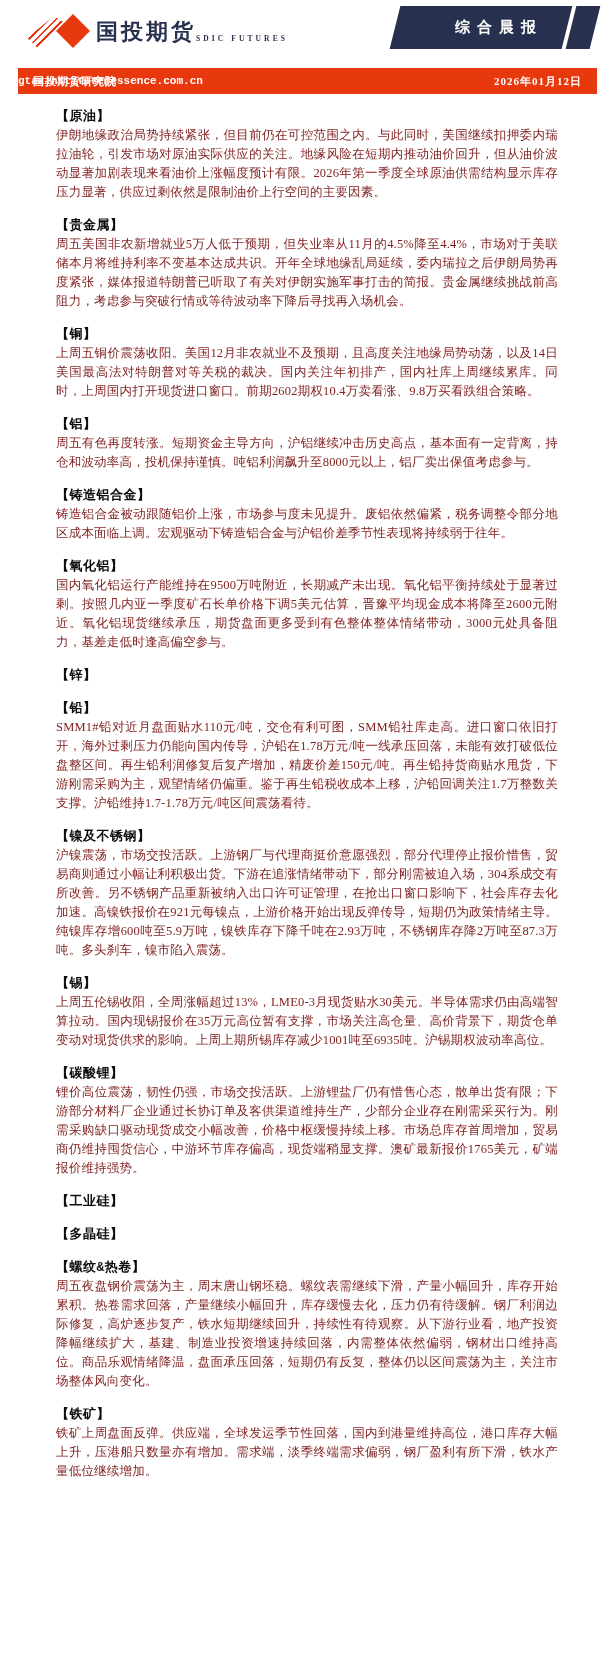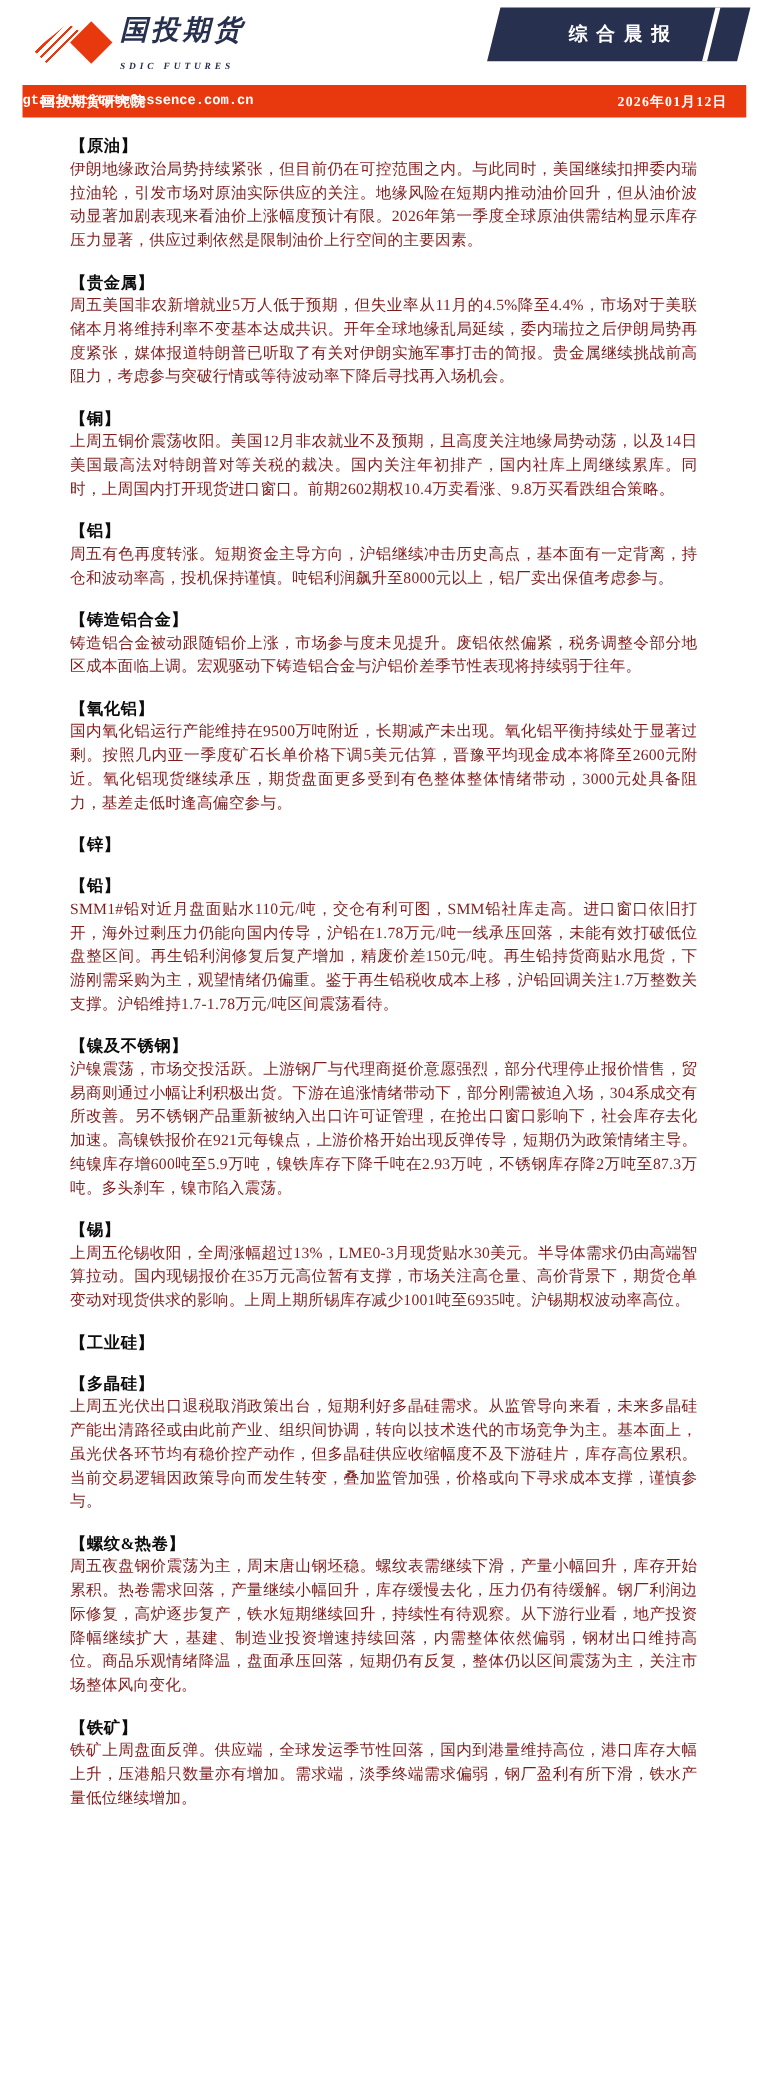--- a/index.html
+++ b/index.html
@@ -25,21 +25,21 @@
   .logo-stripes{
     position:absolute;left:0;top:3px;width:44px;height:32px;
     background:repeating-linear-gradient(135deg,var(--accent-red) 0 2px,transparent 2px 5.5px);
     clip-path:polygon(0 68%,62% 0,86% 22%,24% 100%);
   }
   .logo-diamond{
     position:absolute;right:2px;top:6px;width:24px;height:24px;
     background:var(--accent-red);
     transform:rotate(45deg);
   }
-  .logo-text{display:flex;flex-direction:column;line-height:1;font-style:italic;}
+  .logo-text{display:flex;line-height:1;}
   .logo-cn{font-size:22px;font-weight:bold;color:var(--navy);letter-spacing:3px;}
   .logo-en{font-size:7.5px;font-weight:bold;color:var(--navy);letter-spacing:3.1px;margin-top:14px;}
   .banner{
     position:absolute;right:20px;top:6px;width:200px;height:43px;
     background:var(--navy);
     transform:skewX(-14deg);
     display:flex;align-items:center;justify-content:center;
   }
   .banner-slash{
     position:absolute;right:24px;top:0;width:4px;height:100%;
@@ -65,21 +65,21 @@
     font-weight:bold;font-size:11px;letter-spacing:0;
   }
   .infobar .left,.infobar .right{position:relative;z-index:1;letter-spacing:1px;}
   
   .report{
     padding:13px 57px 0 56px;
   }
   .section{margin-bottom:14px;}
   .section-title{
     font-size:13px;font-weight:bold;color:#0d0d0d;
-    line-height:19px;letter-spacing:0.5px;
+    line-height:19px;letter-spacing:0.5px;font-family:Liberation Mono, monospace;
   }
   .section-body{
     font-size:12.5px;line-height:19px;color:#7f1d1d;
     text-align:justify;text-justify:inter-ideograph;
     letter-spacing:0.2px;
   }
 </style>
 </head>
 <body>
 
@@ -142,25 +142,28 @@
     </div>
     <div class="section">
       <div class="section-title">【镍及不锈钢】</div>
       <div class="section-body">沪镍震荡，市场交投活跃。上游钢厂与代理商挺价意愿强烈，部分代理停止报价惜售，贸易商则通过小幅让利积极出货。下游在追涨情绪带动下，部分刚需被迫入场，304系成交有所改善。另不锈钢产品重新被纳入出口许可证管理，在抢出口窗口影响下，社会库存去化加速。高镍铁报价在921元每镍点，上游价格开始出现反弹传导，短期仍为政策情绪主导。纯镍库存增600吨至5.9万吨，镍铁库存下降千吨在2.93万吨，不锈钢库存降2万吨至87.3万吨。多头刹车，镍市陷入震荡。</div>
     </div>
     <div class="section">
       <div class="section-title">【锡】</div>
       <div class="section-body">上周五伦锡收阳，全周涨幅超过13%，LME0-3月现货贴水30美元。半导体需求仍由高端智算拉动。国内现锡报价在35万元高位暂有支撑，市场关注高仓量、高价背景下，期货仓单变动对现货供求的影响。上周上期所锡库存减少1001吨至6935吨。沪锡期权波动率高位。</div>
     </div>
     <div class="section">
+      <div class="section-title">【碳酸锂】</div>
+      <div class="section-body">锂价高位震荡，韧性仍强，市场交投活跃。上游锂盐厂仍有惜售心态，散单出货有限；下游部分材料厂企业通过长协订单及客供渠道维持生产，少部分企业存在刚需采买行为。刚需采购缺口驱动现货成交小幅改善，价格中枢缓慢持续上移。市场总库存首周增加，贸易商仍维持囤货信心，中游环节库存偏高，现货端稍显支撑。澳矿最新报价1765美元，矿端报价维持强势。</div>
+    </div>
+    <div class="section">
       <div class="section-title">【工业硅】</div>
     </div>
     <div class="section">
       <div class="section-title">【多晶硅】</div>
-      <div class="section-body">上周五光伏出口退税取消政策出台，短期利好多晶硅需求。从监管导向来看，未来多晶硅产能出清路径或由此前产业、组织间协调，转向以技术迭代的市场竞争为主。基本面上，虽光伏各环节均有稳价控产动作，但多晶硅供应收缩幅度不及下游硅片，库存高位累积。当前交易逻辑因政策导向而发生转变，叠加监管加强，价格或向下寻求成本支撑，谨慎参与。</div>
     </div>
     <div class="section">
       <div class="section-title">【螺纹&amp;热卷】</div>
       <div class="section-body">周五夜盘钢价震荡为主，周末唐山钢坯稳。螺纹表需继续下滑，产量小幅回升，库存开始累积。热卷需求回落，产量继续小幅回升，库存缓慢去化，压力仍有待缓解。钢厂利润边际修复，高炉逐步复产，铁水短期继续回升，持续性有待观察。从下游行业看，地产投资降幅继续扩大，基建、制造业投资增速持续回落，内需整体依然偏弱，钢材出口维持高位。商品乐观情绪降温，盘面承压回落，短期仍有反复，整体仍以区间震荡为主，关注市场整体风向变化。</div>
     </div>
     <div class="section">
       <div class="section-title">【铁矿】</div>
       <div class="section-body">铁矿上周盘面反弹。供应端，全球发运季节性回落，国内到港量维持高位，港口库存大幅上升，压港船只数量亦有增加。需求端，淡季终端需求偏弱，钢厂盈利有所下滑，铁水产量低位继续增加。</div>
     </div>
   </div>

